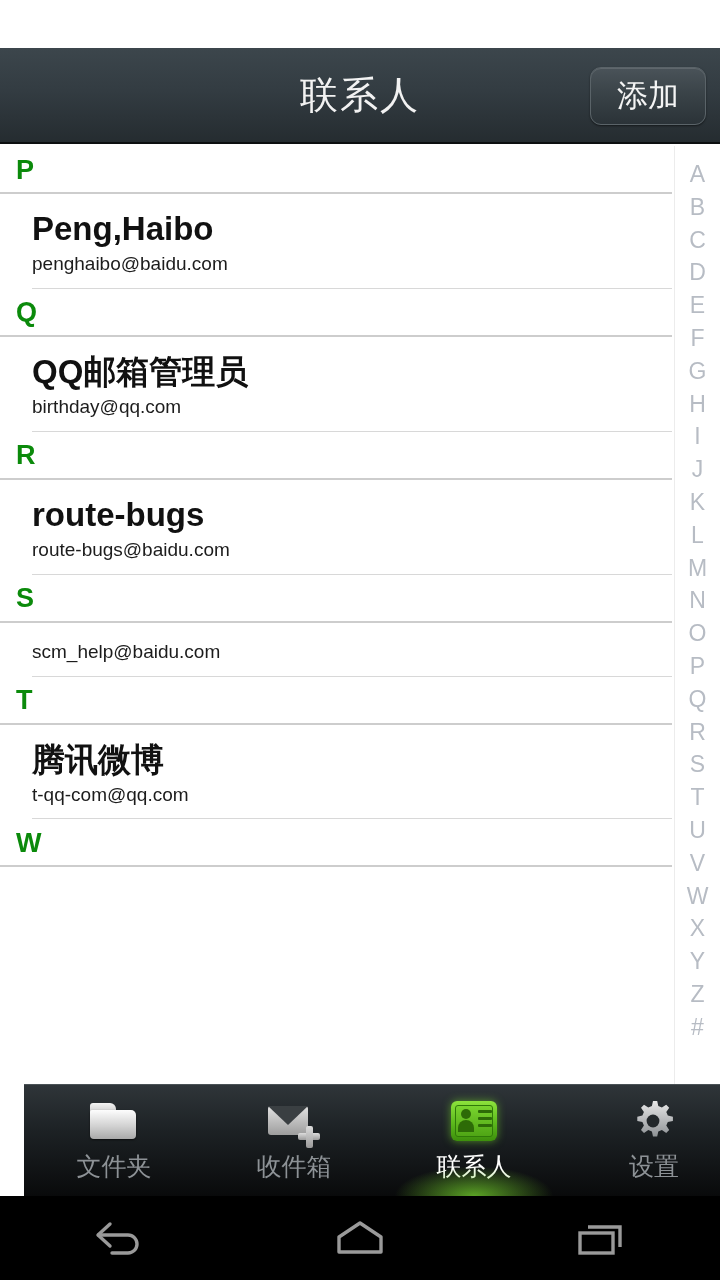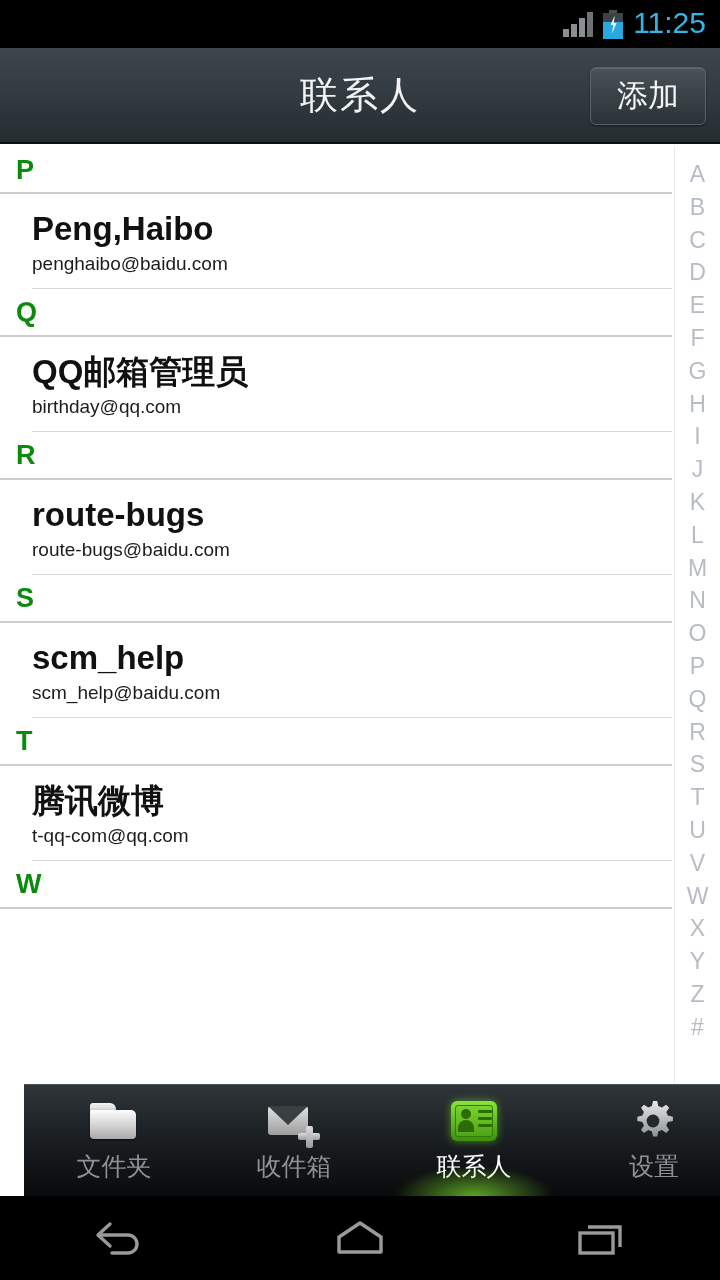--- a/index.html
+++ b/index.html
@@ -38,21 +38,21 @@
     position:absolute; top:48px; left:0; width:720px; height:96px;
     background:linear-gradient(to bottom,#3c464c 0%,#333c42 45%,#252c30 100%);
     border-bottom:2px solid #0c0f10;
     display:flex; align-items:center; justify-content:center;
   }
   .actionbar .title{
     color:#f2f2f2; font-size:38px; font-weight:400; letter-spacing:2px;
   }
   .addbtn{
     position:absolute; right:14px; top:19px; width:116px; height:58px;
-    border-radius:6px; border:1px solid #5a6368;
+    border-radius:11px; border:1px solid #5a6368;
     background:linear-gradient(to bottom,#4a5359 0%,#394247 48%,#2b3338 100%);
     box-shadow:inset 0 1px 0 rgba(255,255,255,.12), 0 1px 2px rgba(0,0,0,.5);
     color:#f4f4f4; font-size:31px; display:flex; align-items:center; justify-content:center;
   }
 
   
   .list{
     position:absolute; top:146px; left:0; width:720px; height:938px;
     background:#fff; overflow:hidden;
   }
@@ -180,35 +180,20 @@
     background:#000; display:flex; align-items:center;
   }
   .navbtn{ flex:1; display:flex; align-items:center; justify-content:center; }
   .navbtn svg{ display:block; }
 </style>
 </head>
 <body>
 
 <div id="screen">
 
-  <div class="statusbar">
-    <div class="sig">
-      <i></i>
-        <i></i>
-        <i></i>
-        <i></i>
-    </div>
-    <div class="batt">
-      <div class="cap"></div>
-      <div class="body"></div>
-      <div class="top"></div>
-      <div class="bolt"></div>
-    </div>
-    <div class="clock">11:25</div>
-  </div>
 
   <div class="actionbar">
     <div class="title">联系人</div>
     <div class="addbtn">添加</div>
   </div>
 
   <div class="list">
 
     <div class="sectionhdr">
       <span class="ltr">P</span>
@@ -231,21 +216,20 @@
     </div>
     <div class="contact">
       <div class="name">route-bugs</div>
       <div class="mail">route-bugs@baidu.com</div>
     </div>
 
     <div class="sectionhdr">
       <span class="ltr">S</span>
     </div>
     <div class="contact">
-      <div class="name">scm_help</div>
       <div class="mail">scm_help@baidu.com</div>
     </div>
 
     <div class="sectionhdr">
       <span class="ltr">T</span>
     </div>
     <div class="contact">
       <div class="name">腾讯微博</div>
       <div class="mail">t-qq-com@qq.com</div>
     </div>

